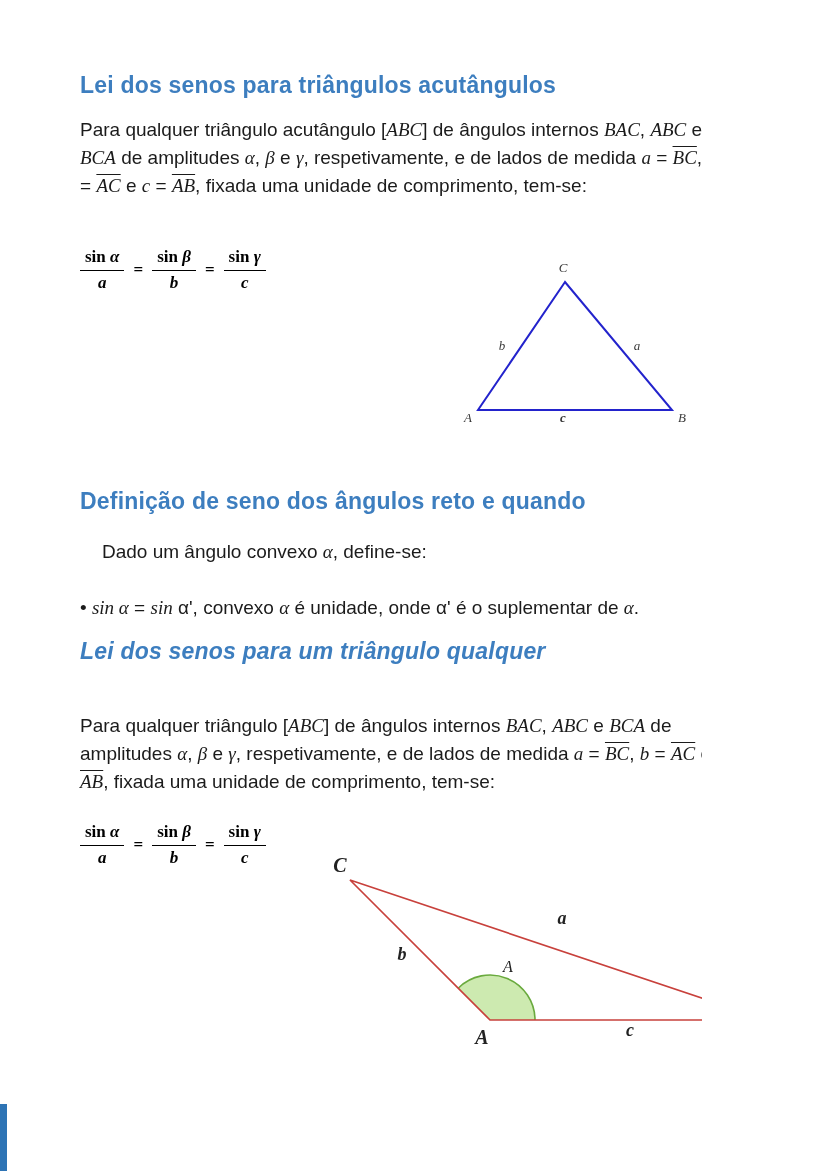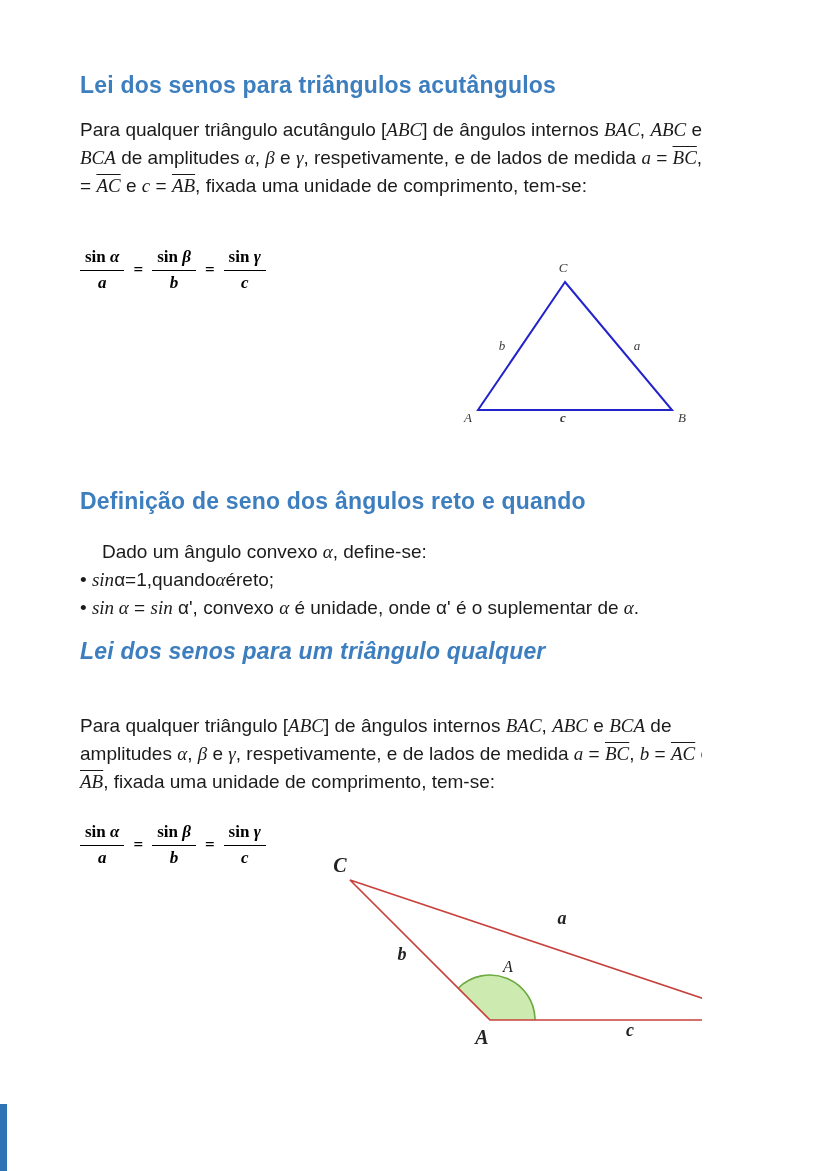--- a/index.html
+++ b/index.html
@@ -117,21 +117,20 @@
     <text x="18" y="170" text-anchor="middle" class="fig-label-sm">A</text>
     <text x="232" y="170" text-anchor="middle" class="fig-label-sm">B</text>
     <text x="52" y="98" text-anchor="middle" class="fig-label-sm">b</text>
     <text x="187" y="98" text-anchor="middle" class="fig-label-sm">a</text>
     <text x="113" y="170" text-anchor="middle" class="fig-label-sm" style="font-weight:bold;">c</text>
   </svg>
 
   <div class="abs heading" style="left:80px; top:488px;">Definição de seno dos ângulos reto e quando</div>
 
   <div class="abs para" style="left:80px; top:538px; width:680px;margin-left:22px;"><span>Dado um ângulo convexo </span><span class="m">α</span><span>, define-se:</span></div>
-  <div class="abs para" style="left:80px; top:566px; width:680px;"><span>• </span><span class="m">sin</span><span>α=1,quando</span><span class="m">α</span><span>éreto;</span></div>
   <div class="abs para" style="left:80px; top:594px; width:680px;"><span>• </span><span class="m">sin α</span><span> = </span><span class="m">sin</span><span> α', convexo </span><span class="m">α</span><span> é unidade, onde α' é o suplementar de </span><span class="m">α</span><span>.</span></div>
 
   <div class="abs heading" style="left:80px; top:638px;font-style:italic;">Lei dos senos para um triângulo qualquer</div>
 
   <div class="abs para" style="left:80px; top:712px; width:678px;"><span>Para qualquer triângulo [</span><span class="m">ABC</span><span>] de ângulos internos </span><span class="m">BAC</span><span>, </span><span class="m">ABC</span><span> e </span><span class="m">BCA</span><span> de amplitudes </span><span class="m">α</span><span>, </span><span class="m">β</span><span> e </span><span class="m">γ</span><span>, respetivamente, e de lados de medida </span><span class="m">a</span><span> = </span><span class="ov">BC</span><span>, </span><span class="m">b</span><span> = </span><span class="ov">AC</span><span> e </span><span class="m">c</span><span> = </span><span class="ov">AB</span><span>, fixada uma unidade de comprimento, tem-se:</span></div>
 
   <div class="abs formula" style="left:80px; top:822px;">
     <span class="frac">
       <span class="num"><span>sin</span> <span class="it">α</span></span>
       <span class="den">a</span>

